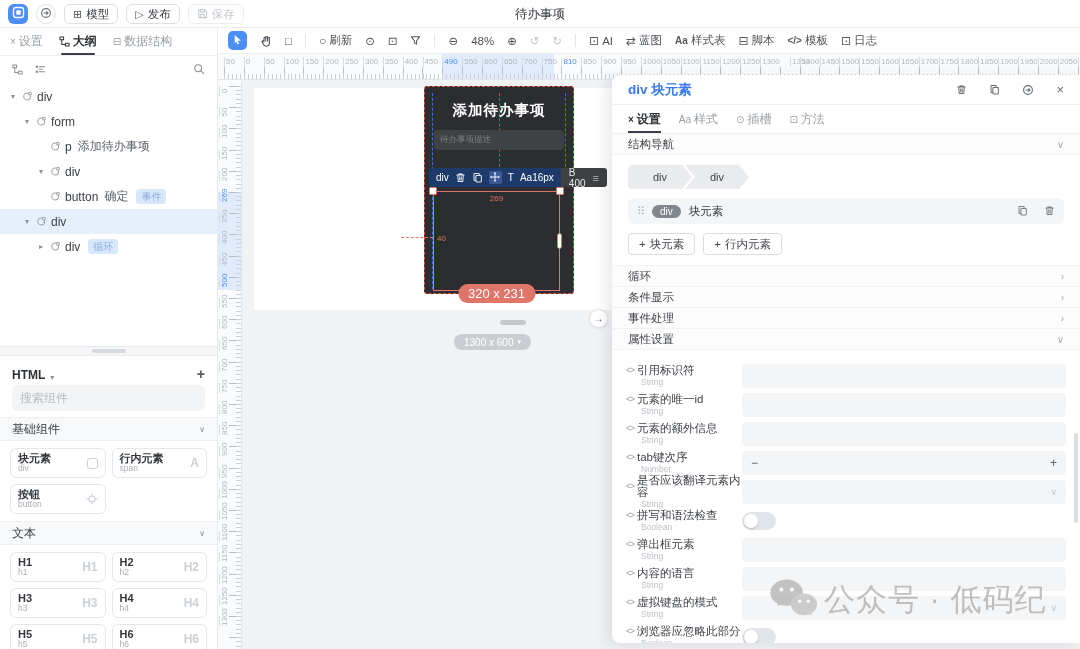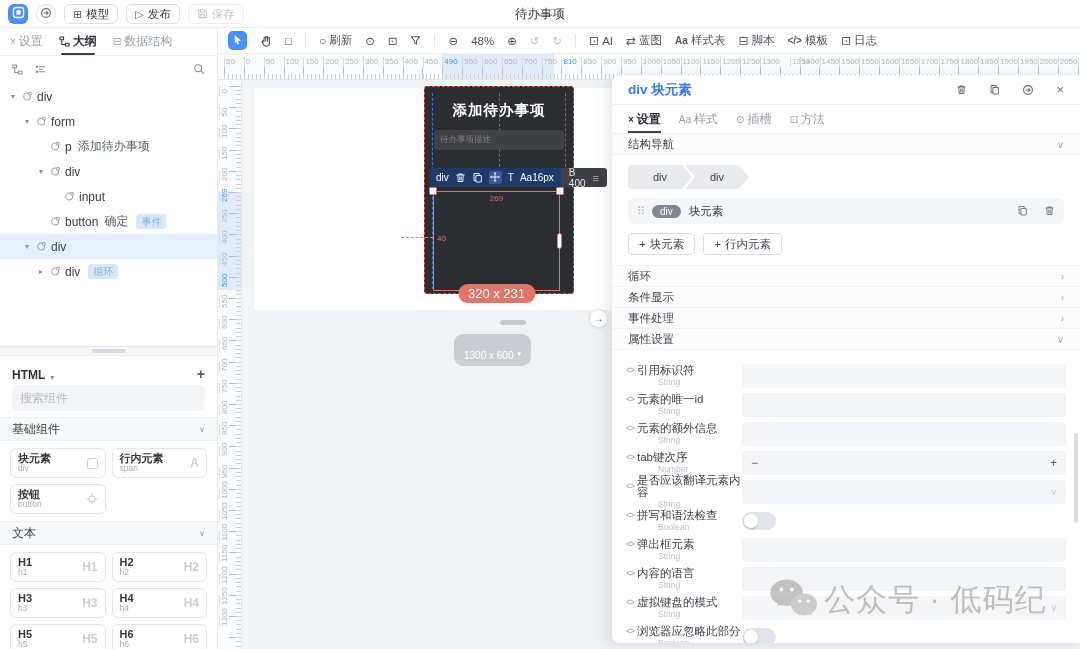--- a/index.html
+++ b/index.html
@@ -97,21 +97,21 @@
   .ftb-r .al { color:#aeb1b6; font-size:11px; }
   .selrect { position:absolute; left:8px; top:104px; width:127px; height:100px; border:1.5px solid #e0756a; z-index:5; }
   .h-corner { position:absolute; width:8px; height:8px; background:#fff; border:1.5px solid #e0756a; border-radius:1.5px; }
   .h-tl { left:-5px; top:-5px; } .h-tr { right:-5px; top:-5px; }
   .h-rm { position:absolute; right:-3px; top:50%; margin-top:-8px; width:5px; height:16px; background:#fff; border:1px solid #e0756a; border-radius:2.5px; }
   .h-bm { position:absolute; bottom:-3px; left:50%; margin-left:-8px; width:16px; height:5px; background:#fff; border:1px solid #e0756a; border-radius:2.5px; }
   .dim-w { position:absolute; top:2px; left:0; right:0; text-align:center; font-size:8px; color:#e0756a; }
   .dim-h { position:absolute; left:3px; top:42px; font-size:8px; color:#e0756a; }
   .size-pill { position:absolute; bottom:-13px; left:50%; transform:translateX(-50%); background:#e0756a; color:#fff; font-size:13px; padding:2px 10px; border-radius:9px; white-space:nowrap; z-index:7; }
   .page-handle { position:absolute; left:282px; top:240px; width:26px; height:5px; border-radius:3px; background:#c5c9cd; z-index:2; }
-  .page-pill { position:absolute; left:236px; top:254px; height:16px; padding:16px 10px; background:#caced3; border-radius:9px; color:#fff; font-size:10px; display:flex; align-items:flex-start; gap:4px; z-index:2; }
+  .page-pill { position:absolute; left:236px; top:254px; height:16px; padding:1px 10px; background:#caced3; border-radius:9px; color:#fff; font-size:10px; display:flex; align-items:center; gap:4px; z-index:2; }
   .page-pill .chev { font-size:7px; }
   .collapse-btn { position:absolute; left:371px; top:229px; width:19px; height:19px; background:#fff; border:1px solid #e2e4e7; border-radius:50%; display:flex; align-items:center; justify-content:center; color:#5a5f66; font-size:10px; z-index:9; box-shadow:0 1px 3px rgba(0,0,0,.08); }
 
   
   .inspector { position:absolute; right:0; top:47px; width:468px; height:568px; background:#fff; border-radius:8px 0 0 8px; box-shadow:-5px 2px 14px rgba(30,40,60,.10); z-index:10; overflow:hidden; }
   .insp-h { height:30px; display:flex; align-items:center; padding:0 16px; border-bottom:1px solid #eef0f2; }
   .insp-title { font-size:13.5px; font-weight:bold; color:#3a78f2; }
   .insp-hicons { margin-left:auto; display:flex; align-items:center; gap:22px; color:#676c73; }
   .insp-hicons .hi { display:flex; font-size:13px; line-height:1; }
   .insp-tabs { height:29px; display:flex; align-items:center; gap:18px; padding:0 16px; border-bottom:1px solid #eef0f2; }
@@ -131,21 +131,21 @@
   .el-tag { background:#82878f; color:#fff; font-size:10px; padding:1px 8px; border-radius:9px; }
   .el-label { font-size:11.5px; color:#33373d; }
   .el-icons { margin-left:auto; display:flex; gap:16px; color:#7c818a; }
   .add-btns { margin-top:9px; display:flex; gap:8px; }
   .add-btn { height:22px; display:flex; align-items:center; gap:4px; padding:0 10px; border:1px solid #dadde1; border-radius:4px; font-size:11.5px; color:#3f434a; background:#fff; }
   .props { padding:11px 14px; }
   .prow { height:29px; display:flex; align-items:center; }
   .plab { width:116px; line-height:1.1; }
   .plab .l1 { font-size:11.5px; color:#3d4148; display:flex; gap:3px; align-items:center; }
   .plab .angle { font-size:8.5px; color:#9aa0a8; letter-spacing:-1px; }
-  .plab .l2 { font-size:8.5px; color:#bcc0c6; margin-left:32px; margin-top:1px; }
+  .plab .l2 { font-size:8.5px; color:#bcc0c6; margin-left:15px; margin-top:1px; }
   .pctrl { flex:1; }
   .pinput { height:24px; background:#f4f5f7; border-radius:4px; display:flex; align-items:center; padding:0 9px; }
   .stepper { justify-content:space-between; color:#5a5f66; font-size:12px; }
   .pselect { justify-content:flex-end; color:#c3c7cc; font-size:9px; }
   .ptoggle { width:34px; height:18px; background:#e1e4e8; border-radius:9px; position:relative; }
   .ptoggle .knob { position:absolute; left:2px; top:2px; width:14px; height:14px; background:#fff; border-radius:50%; box-shadow:0 1px 2px rgba(0,0,0,.2); }
   .scrollthumb { position:absolute; right:2px; top:358px; width:4px; height:90px; background:#dadde0; border-radius:2px; }
 
   .watermark { position:absolute; left:768px; top:578px; display:flex; align-items:center; gap:4px; z-index:30; pointer-events:none; opacity:.8; }
   .watermark .wm-text { font-size:31px; color:#b1b1b1; letter-spacing:1px; }
@@ -268,30 +268,20 @@
           </div>
           <div class="trow" style="padding-left: 36px;">
             <span class="arrow">▾</span>
             <span class="cicon" style="color:#9aa0a8">
               <svg width="11" height="11" viewBox="0 0 12 12" fill="none" stroke="currentColor" stroke-width="1.1" stroke-linecap="round" stroke-linejoin="round">
                 <circle cx="5.6" cy="6" r="3.7"></circle>
                 <circle cx="8.7" cy="2.9" r="1.5" fill="#fff"></circle>
               </svg>
             </span>
             <span>div</span>
-          </div>
-          <div class="trow" style="padding-left: 50px;">
-            <span class="arrow"></span>
-            <span class="cicon" style="color:#9aa0a8">
-              <svg width="11" height="11" viewBox="0 0 12 12" fill="none" stroke="currentColor" stroke-width="1.1" stroke-linecap="round" stroke-linejoin="round">
-                <circle cx="5.6" cy="6" r="3.7"></circle>
-                <circle cx="8.7" cy="2.9" r="1.5" fill="#fff"></circle>
-              </svg>
-            </span>
-            <span>input</span>
           </div>
           <div class="trow" style="padding-left: 36px;">
             <span class="arrow"></span>
             <span class="cicon" style="color:#9aa0a8">
               <svg width="11" height="11" viewBox="0 0 12 12" fill="none" stroke="currentColor" stroke-width="1.1" stroke-linecap="round" stroke-linejoin="round">
                 <circle cx="5.6" cy="6" r="3.7"></circle>
                 <circle cx="8.7" cy="2.9" r="1.5" fill="#fff"></circle>
               </svg>
             </span>
             <span>button</span>

